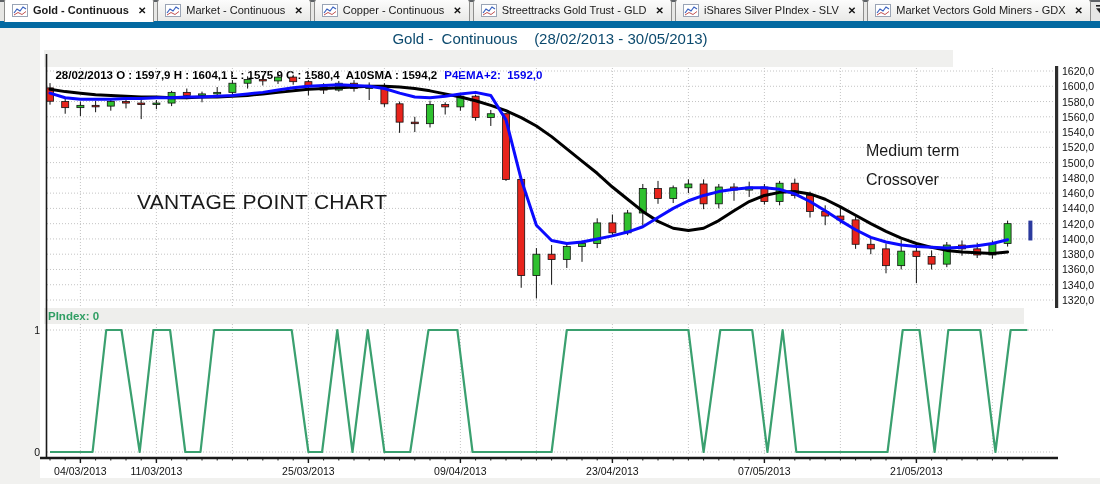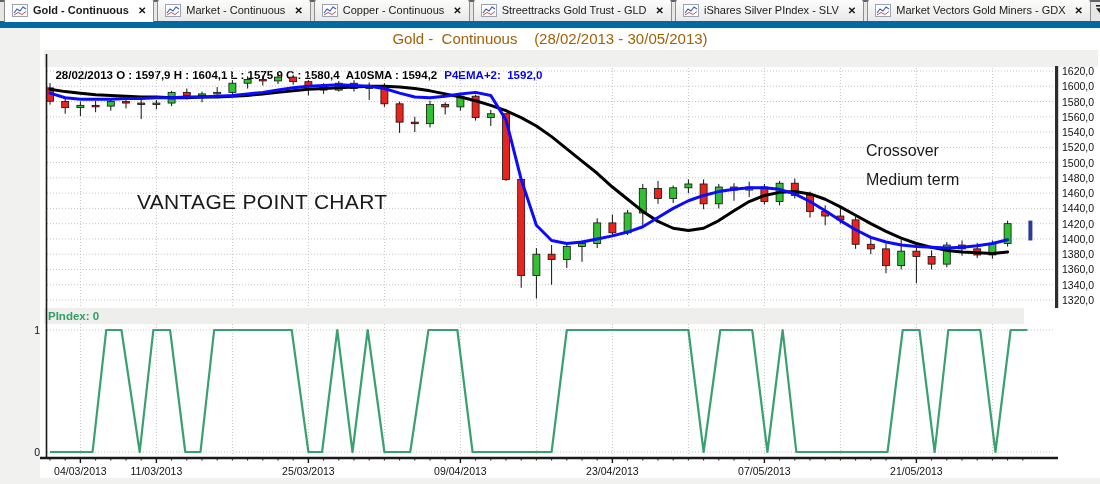--- a/index.html
+++ b/index.html
@@ -15,22 +15,22 @@
        border-radius:5px 5px 0 0;margin-right:3px;font-size:11px;color:#1a1a1a;white-space:nowrap;}
   .tab.active{background:#fff;font-weight:bold;height:24px;margin-bottom:-1px;}
   .ticon{display:inline-flex;margin-right:5px;}
   .tclose{font-weight:bold;font-size:10px;margin-left:9px;cursor:pointer;color:#111;}
   .navbar{margin-left:auto;display:flex;align-items:center;gap:8px;padding:0 12px 7px 0;}
   .navbtn{display:inline-flex;cursor:pointer;}
 
   
   .chart-card{position:absolute;left:40px;top:28px;width:1060px;height:450px;background:#fff;}
   .titlebar{position:absolute;top:30px;left:0;width:1100px;height:20px;text-align:center;
-            font-size:15px;color:#a16207;white-space:pre;z-index:2;}
-  .infobar{position:absolute;left:44px;top:50px;width:1054px;height:17px;background:#f0f0ee;
+            font-size:15px;color:#0c4a6e;white-space:pre;z-index:2;}
+  .infobar{position:absolute;left:44px;top:50px;width:909px;height:17px;background:#f0f0ee;
            font-size:11.5px;font-weight:bold;line-height:17px;padding-left:5px;
            box-sizing:border-box;white-space:pre;z-index:1;}
   .infobar .ema{color:#0000ee;margin-left:7px;}
   .pindexbar{position:absolute;left:44px;top:308px;width:980px;height:16px;background:#eeeeec;
              font-size:11.5px;font-weight:bold;line-height:16px;padding-left:4px;
              box-sizing:border-box;color:#2f9e63;z-index:1;}
   .annotation{position:absolute;color:#1a1a1a;z-index:3;}
   .ann-vantage{left:137px;top:190px;font-size:21px;letter-spacing:.3px;}
   .ann-medium{left:866px;top:136px;font-size:16px;line-height:29px;}
   #chart-svg{position:absolute;left:0;top:0;z-index:2;}
@@ -134,22 +134,22 @@
 <div class="infobar">
   <span>28/02/2013 O : 1597,9 H : 1604,1 L : 1575,9 C : 1580,4  A10SMA : 1594,2</span><span class="ema">P4EMA+2:  1592,0</span>
 </div>
 
 <div class="pindexbar">
   <span>PIndex: 0</span>
 </div>
 
 <div class="annotation ann-vantage">VANTAGE POINT CHART</div>
 <div class="annotation ann-medium">
+  <div>Medium term</div>
   <div>Crossover</div>
-  <div>Medium term</div>
 </div>
 
 <svg id="chart-svg" width="1100" height="484">
     <line x1="80.4" x2="80.4" y1="68" y2="307" class="grid"></line>
     <line x1="80.4" x2="80.4" y1="324" y2="456" class="grid"></line>
     <line x1="156.39999999999998" x2="156.39999999999998" y1="68" y2="307" class="grid"></line>
     <line x1="156.39999999999998" x2="156.39999999999998" y1="324" y2="456" class="grid"></line>
     <line x1="232.39999999999998" x2="232.39999999999998" y1="68" y2="307" class="grid"></line>
     <line x1="232.39999999999998" x2="232.39999999999998" y1="324" y2="456" class="grid"></line>
     <line x1="308.4" x2="308.4" y1="68" y2="307" class="grid"></line>

